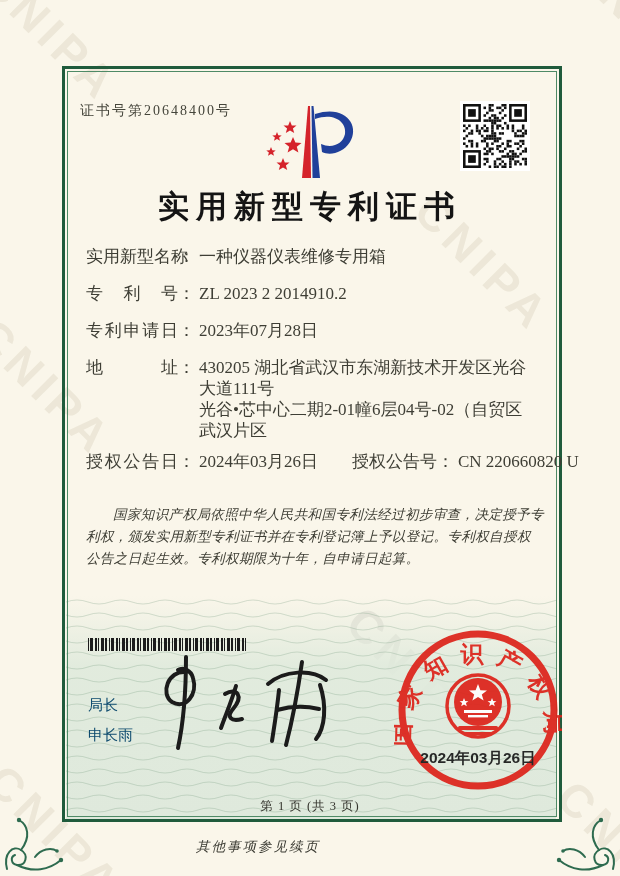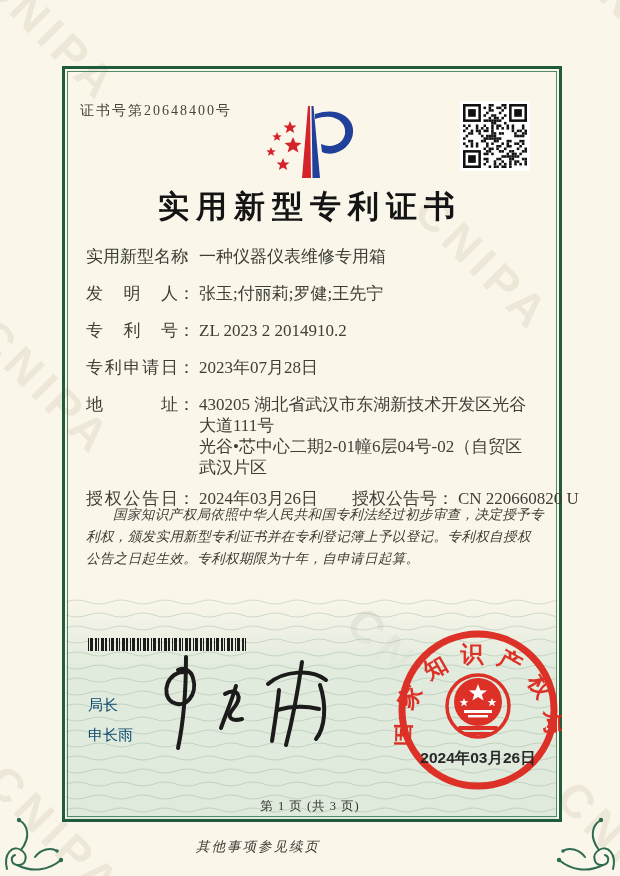--- a/index.html
+++ b/index.html
@@ -326,23 +326,20 @@
     <rect x="18" y="24" width="1" height="1" fill="#111"></rect>
   </svg>
 
 <div class="title">实用新型专利证书</div>
 
 <div class="fields">
   <div class="frow">
     <span class="f-label">实用新型名称</span><span class="f-colon">：</span><span class="f-val">一种仪器仪表维修专用箱</span>
   </div>
   <div class="frow">
-    <span class="f-label">发明人</span><span class="f-colon">：</span><span class="f-val">张玉;付丽莉;罗健;王先宁</span>
-  </div>
-  <div class="frow">
     <span class="f-label">专利号</span><span class="f-colon">：</span><span class="f-val">ZL 2023 2 2014910.2</span>
   </div>
   <div class="frow">
     <span class="f-label">专利申请日</span><span class="f-colon">：</span><span class="f-val">2023年07月28日</span>
   </div>
   <div class="frow" style="margin-bottom:10px;">
     <span class="f-label">地址</span><span class="f-colon">：</span><span class="f-val"><span>430205 湖北省武汉市东湖新技术开发区光谷大道111号</span><br><span>光谷•芯中心二期2-01幢6层04号-02（自贸区武汉片区</span></span>
   </div>
   <div class="frow grant">
     <span class="f-label">授权公告日</span><span class="f-colon">：</span><span class="f-val">2024年03月26日</span><span class="grant-gap"></span><span>授权公告号</span><span class="f-colon">：</span><span class="f-val">CN 220660820 U</span>

